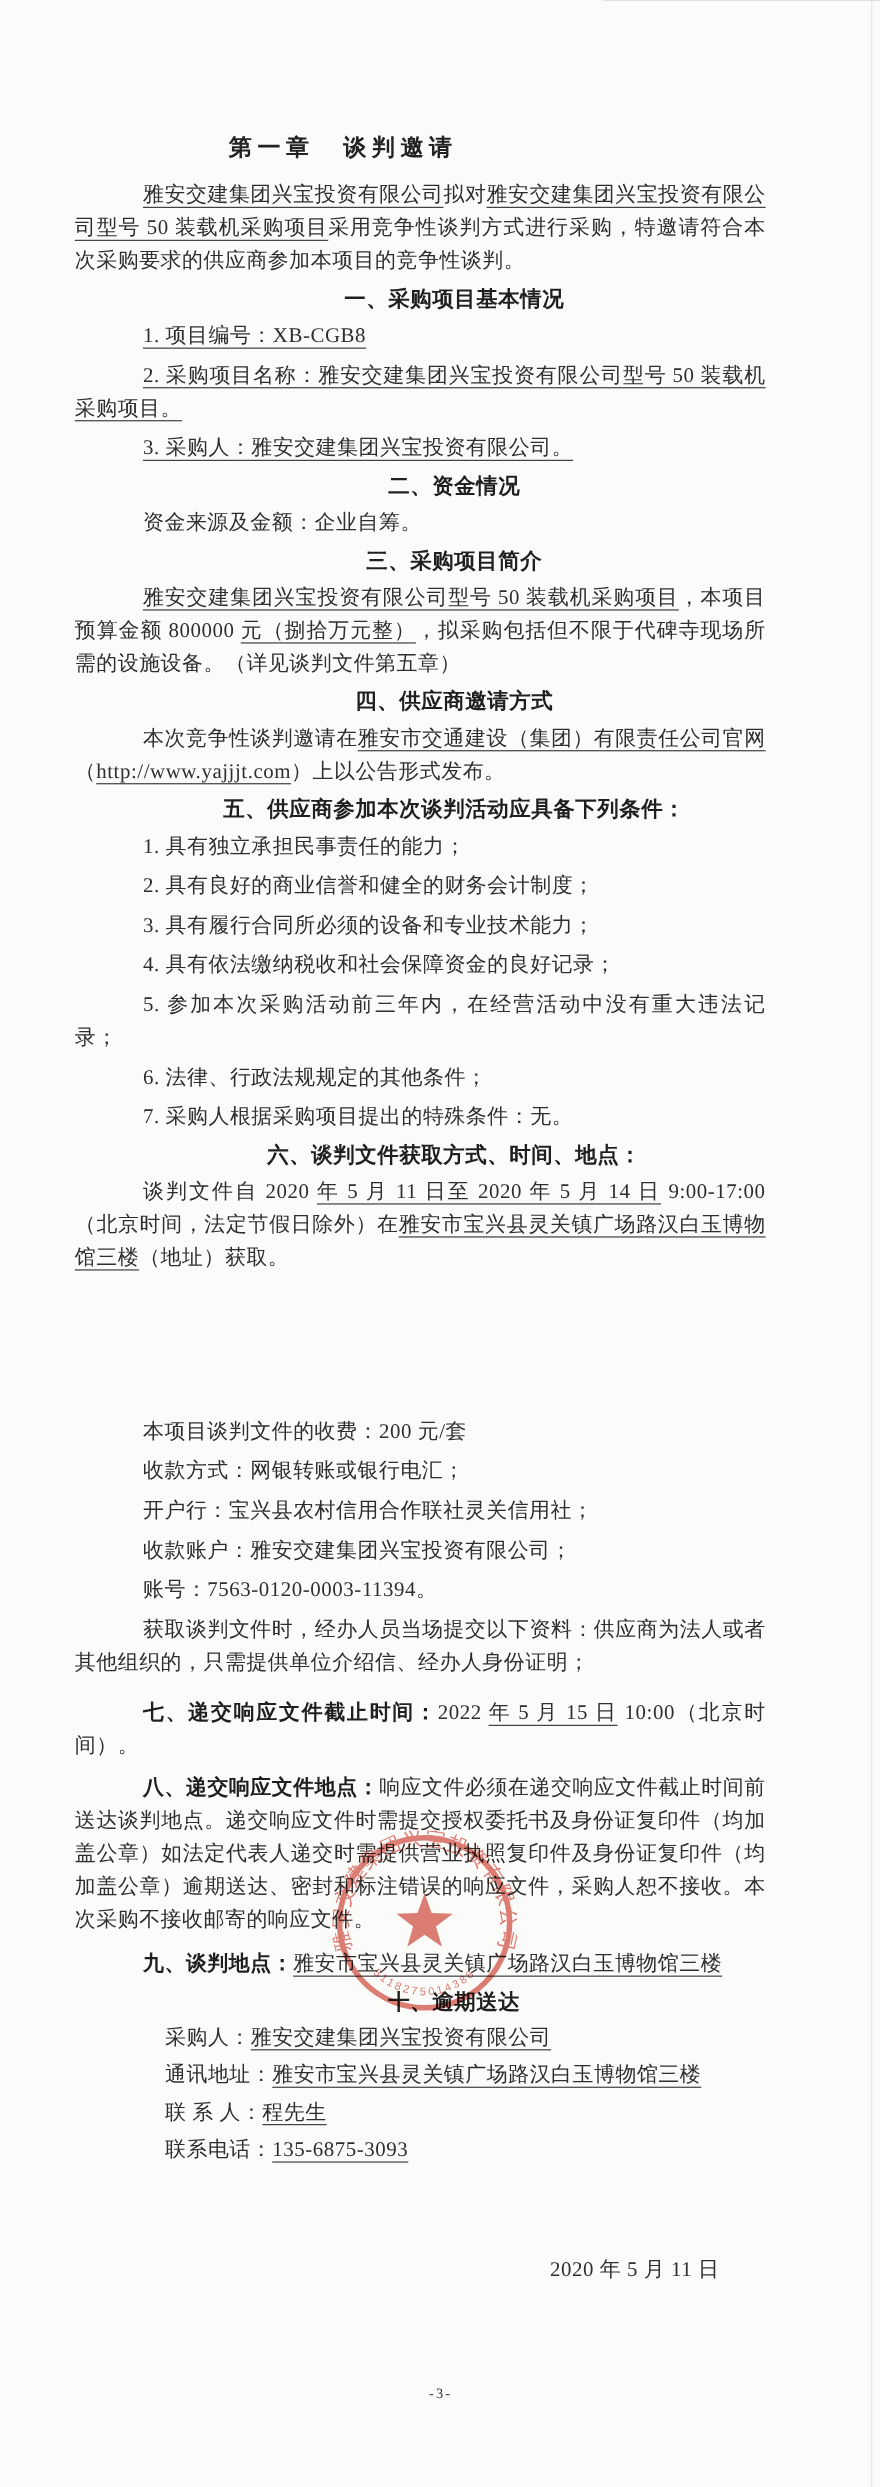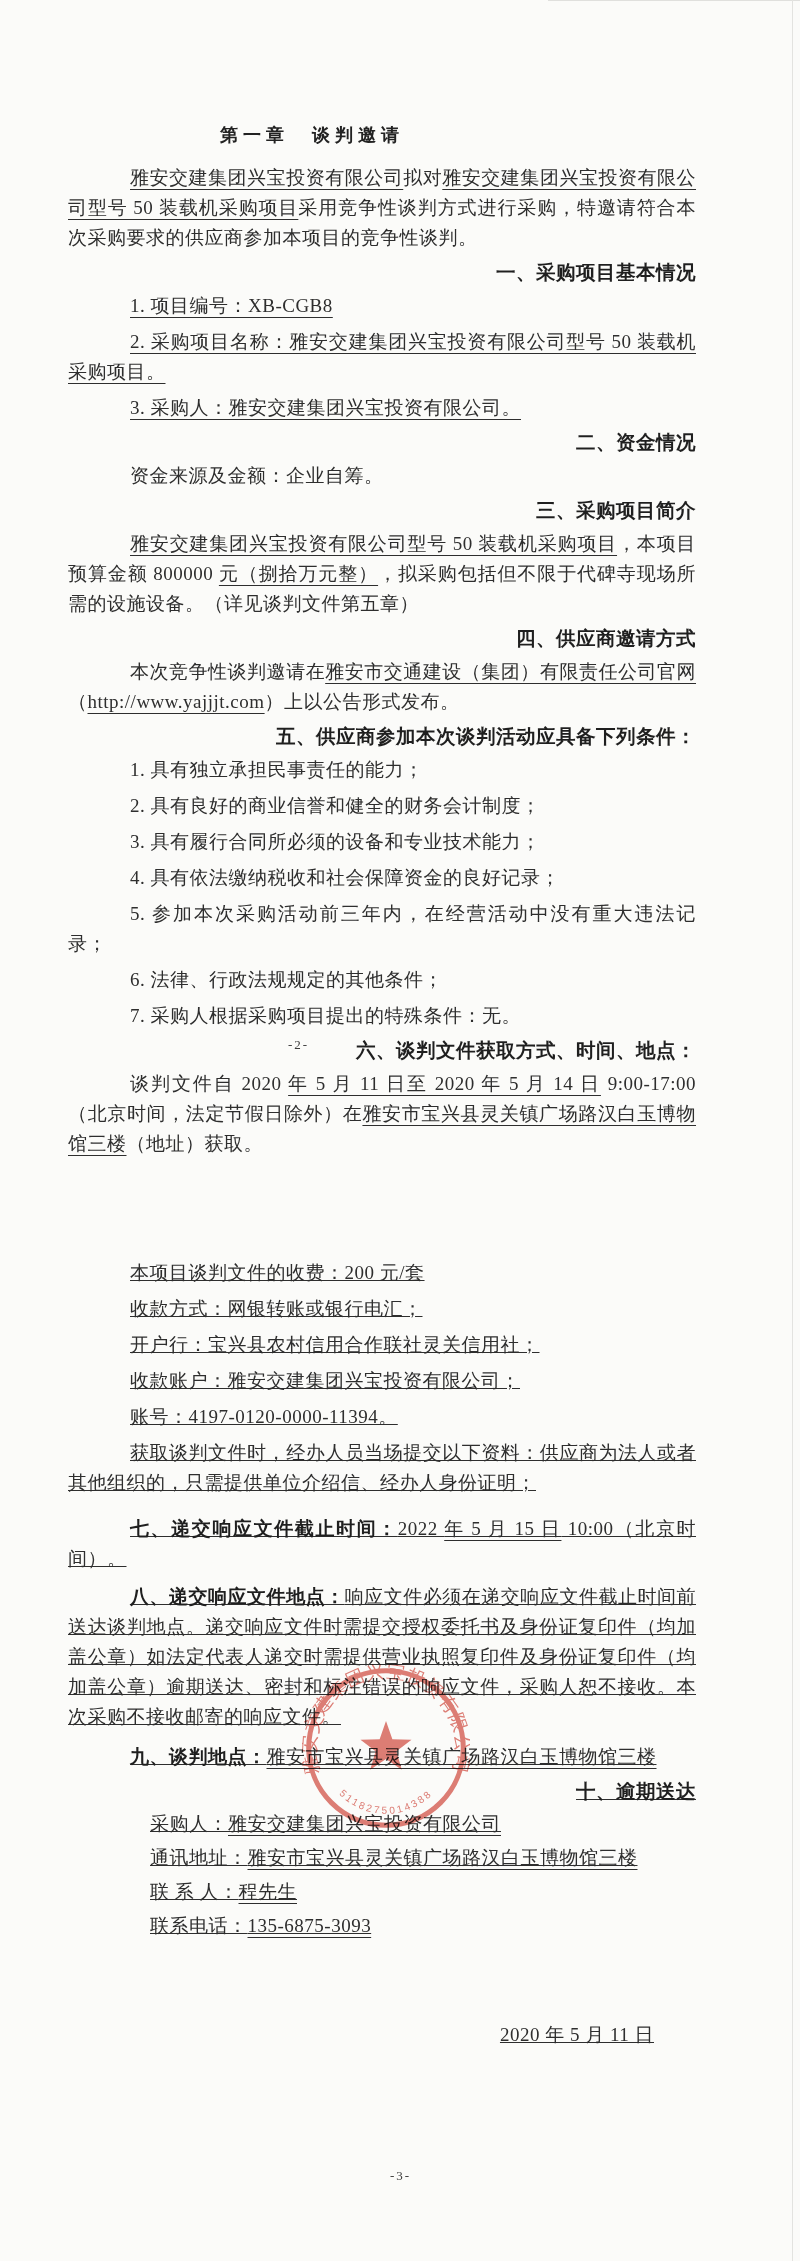--- a/index.html
+++ b/index.html
@@ -13,47 +13,47 @@
     position:relative;
     overflow:hidden;
     font-family:"Liberation Serif","DejaVu Serif",serif;
     color:var(--ink);
   }
   .scanline-right{position:absolute;right:7px;top:0;width:1px;height:2261px;background:#e3e3e0;}
   .scanline-top{position:absolute;left:548px;top:0;width:252px;height:1px;background:#e0e0dd;}
 
   .col{position:absolute;left:62px;width:640px;}
   #col1{top:119px;}
-  #col2{top:1252px;text-decoration:underline;}
+  #col2{top:1281px;}
 
   p.blk{
     margin:6px;
     font-size:19px;
     line-height:30px;
     text-indent:62px;
     text-align:justify;
     text-justify:inter-character;
     letter-spacing:0.5px;
   }
   p.title{
     font-family:"Liberation Sans","DejaVu Sans",sans-serif;
-    font-size:18px;font-weight:bold;
+    font-size:21px;font-weight:bold;
     text-indent:0;text-align:center;
     line-height:32px;
     letter-spacing:5px;
     margin:0 140px 12px 0;
     color:#222;
   }
   p.h2{
     font-family:"Liberation Sans","DejaVu Sans",sans-serif;
     font-weight:bold;
     font-size:19.5px;
     line-height:26px;
     margin-top:5px;
-    text-align:right;
+    text-align:center;
     color:#1f1f1f;
   }
   p.deadline{margin-top:16px;}
   p.delivery{margin-top:8px;}
   p.venue{margin-top:10px;}
   p.contact{
     margin-left:88px;
     text-indent:0;
     line-height:28px;
     text-align:left;
@@ -125,21 +125,21 @@
       <p class="blk para"><span>谈判文件自 2020 </span><span class="u">年 5 月 11 日至 2020 年 5 月 14 日</span><span> 9:00-17:00（北京时间，法定节假日除外）在</span><span class="u">雅安市宝兴县灵关镇广场路汉白玉博物馆三楼</span><span>（地址）获取。</span></p>
     </div>
 
   <div id="footer1" class="footer">-2-</div>
 
   <div id="col2" class="col">
       <p class="blk para"><span>本项目谈判文件的收费：200 元/套</span></p>
       <p class="blk para"><span>收款方式：网银转账或银行电汇；</span></p>
       <p class="blk para"><span>开户行：宝兴县农村信用合作联社灵关信用社；</span></p>
       <p class="blk para"><span>收款账户：雅安交建集团兴宝投资有限公司；</span></p>
-      <p class="blk para"><span>账号：4197-0120-0000-11394。</span></p>
+      <p class="blk para"><span>账号：7563-0120-0003-11394。</span></p>
       <p class="blk para"><span>获取谈判文件时，经办人员当场提交以下资料：供应商为法人或者其他组织的，只需提供单位介绍信、经办人身份证明；</span></p>
       <p class="blk para deadline"><span class="b">七、递交响应文件截止时间：</span><span>2022 </span><span class="u">年 5 月 15 日</span><span> 10:00（北京时间）。</span></p>
       <p class="blk para delivery"><span class="b">八、递交响应文件地点：</span><span>响应文件必须在递交响应文件截止时间前送达谈判地点。递交响应文件时需提交授权委托书及身份证复印件（均加盖公章）如法定代表人递交时需提供营业执照复印件及身份证复印件（均加盖公章）逾期送达、密封和标注错误的响应文件，采购人恕不接收。本次采购不接收邮寄的响应文件。</span></p>
       <p class="blk para venue"><span class="b">九、谈判地点：</span><span class="u">雅安市宝兴县灵关镇广场路汉白玉博物馆三楼</span></p>
       <p class="blk h2"><span>十、逾期送达</span></p>
       <p class="blk contact"><span>采购人：</span><span class="u">雅安交建集团兴宝投资有限公司</span></p>
       <p class="blk contact"><span>通讯地址：</span><span class="u">雅安市宝兴县灵关镇广场路汉白玉博物馆三楼</span></p>
       <p class="blk contact"><span>联 系 人：</span><span class="u">程先生</span></p>
       <p class="blk contact"><span>联系电话：</span><span class="u">135-6875-3093</span></p>
       <p class="blk date"><span>2020 年 5 月 11 日</span></p>

